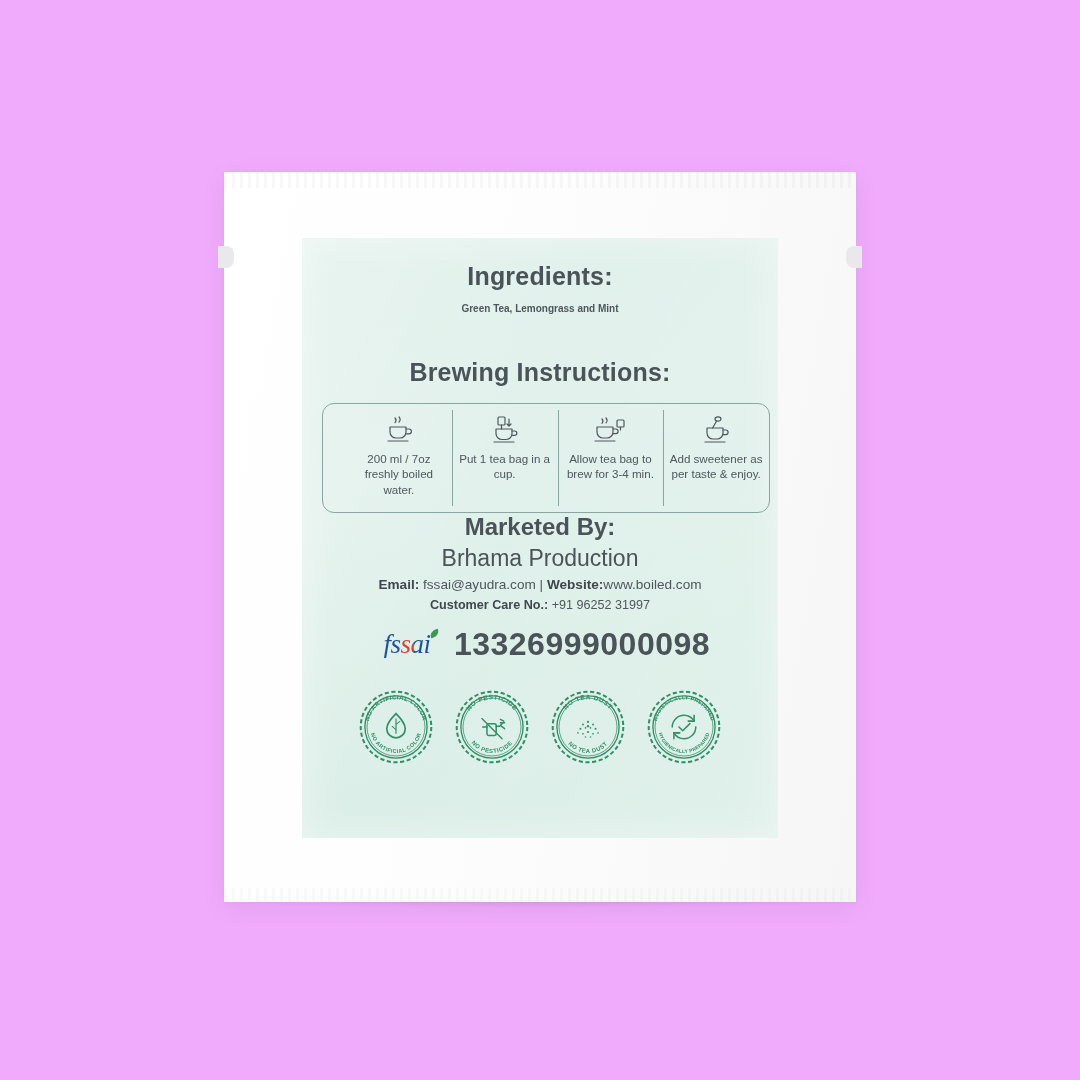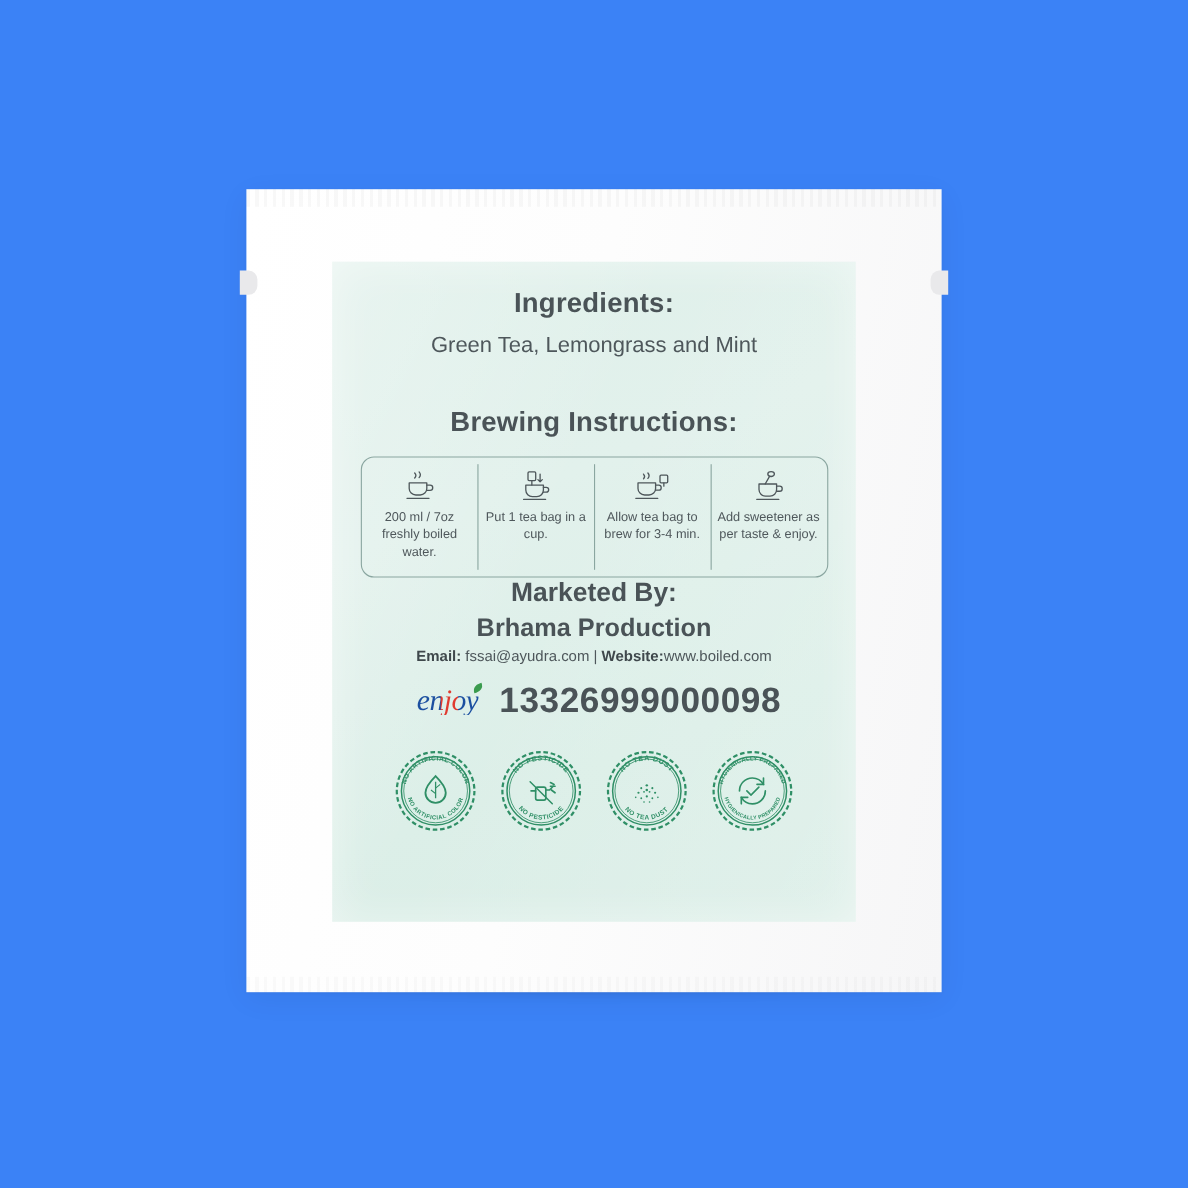--- a/index.html
+++ b/index.html
@@ -9,21 +9,21 @@
     height: 1080px;
     background: #efeff0;
     font-family: "Liberation Sans", sans-serif;
     overflow: hidden;
   }
 
   #stage {
     position: relative;
     width: 1080px;
     height: 1080px;
-    background: #3b82f6;
+    background: #f0abfc;
   }
 
   
   .sachet-outer {
     position: absolute;
     left: 224px;
     top: 172px;
     width: 632px;
     height: 730px;
     background: linear-gradient(100deg, #ffffff 0%, #fdfdfd 45%, #f6f6f7 100%);
@@ -94,38 +94,40 @@
   h2.heading {
     margin: 0;
     font-size: 25px;
     font-weight: bold;
     color: #4a5357;
     letter-spacing: .2px;
   }
 
   .ingredients-text {
     margin: 12px 0 0;
-    font-size: 20px;
+    font-size: 10px;
     color: #4e575b;
+    font-weight: bold;
   }
 
   h2.heading.brewing {
     margin-top: 44px;
     font-size: 25px;
   }
 
   
   .brew-box {
     margin: 16px auto 0;
     width: 423px;
     height: 108px;
     border: 1.4px solid #8aa6a0;
     border-radius: 12px;
     display: flex;
     overflow: hidden;
+    padding-left: 23px;
   }
   .brew-cell {
     flex: 1 1 0;
     position: relative;
     padding: 9px 6px 0;
     box-sizing: border-box;
   }
   .brew-cell + .brew-cell::before {
     content: "";
     position: absolute;
@@ -150,21 +152,21 @@
 
   
   .marketed-title {
     font-size: 24px;
     font-weight: bold;
     color: #4a5357;
   }
   .company {
     margin-top: 4px;
     font-size: 23px;
-    font-weight: bold;
+    font-weight: normal;
     color: #4a5357;
   }
   .address {
     margin-top: 6px;
     font-size: 13.2px;
     color: #4e575b;
   }
   .contact {
     margin-top: 5px;
     font-size: 13.6px;
@@ -326,24 +328,28 @@
         </div>
 
         <div class="marketed-title">Marketed By:</div>
         <div class="company">Brhama Production</div>
         <div class="contact">
           <b>Email:</b>
           <span>fssai@ayudra.com</span>
           <span>|</span>
           <b>Website:</b><span>www.boiled.com</span>
         </div>
+        <div class="care">
+          <b>Customer Care No.:</b>
+          <span>+91 96252 31997</span>
+        </div>
 
         <div class="fssai-row">
           <div class="fssai-logo">
-            <span class="fssai-word">enjoy</span>
+            <span class="fssai-word">fssai</span>
             <span class="fssai-leaf"></span>
           </div>
           <div class="fssai-number">13326999000098</div>
         </div>
 
         <div class="badges">
 
           <div class="badge">
             <svg width="84" height="84" viewBox="0 0 100 100">
               <defs>

